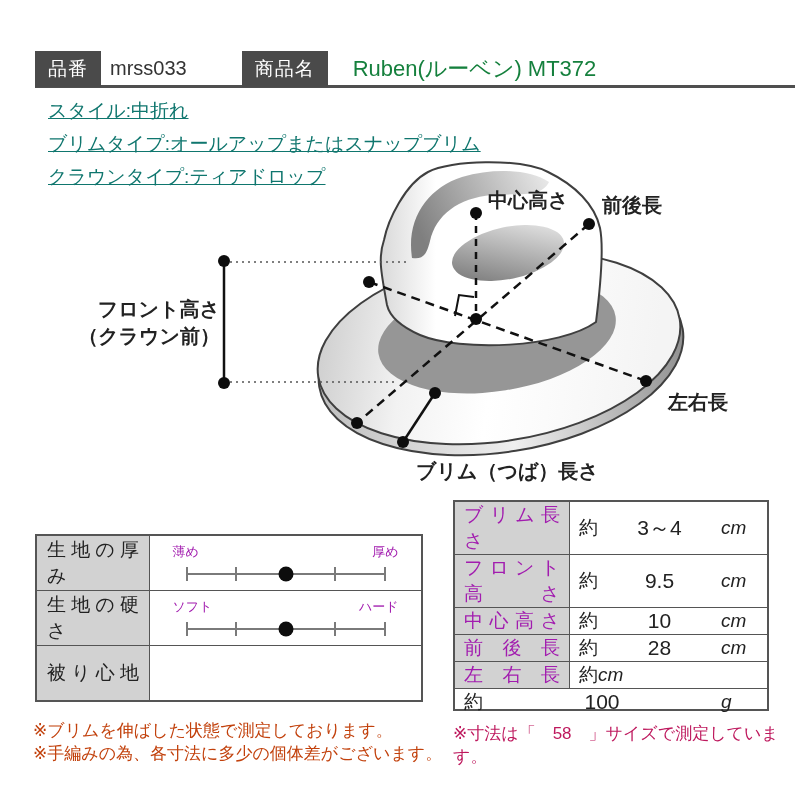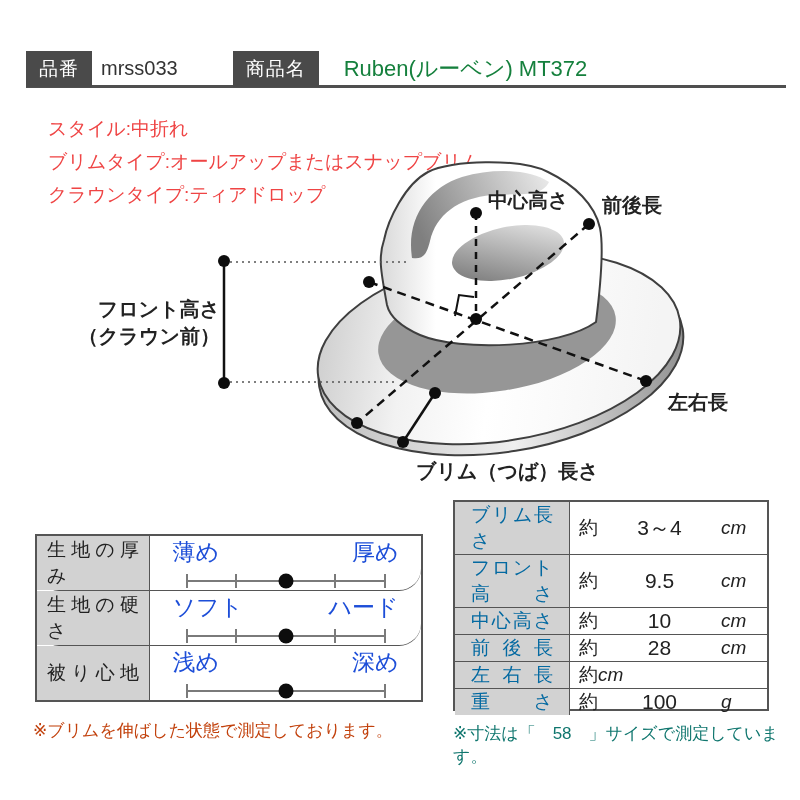--- a/index.html
+++ b/index.html
@@ -12,21 +12,21 @@
     position: relative;
     width: 800px;
     height: 800px;
     background: #fff;
     overflow: hidden;
   }
 
   
   .header {
     position: absolute;
-    left: 26px; top: 52px;
+    left: 35px; top: 52px;
     width: 760px; height: 36px;
     display: flex;
     align-items: center;
     border-bottom: 3px solid #4f4f4f;
   }
   .badge {
     display: inline-flex;
     align-items: center;
     justify-content: center;
     height: 36px;
@@ -37,65 +37,66 @@
     letter-spacing: 1px;
     flex: 0 0 auto;
   }
   .item-no-value { margin-left: 9px; font-size: 20px; color: #333; }
   .badge-2 { margin-left: 55px; }
   .product-name-value { margin-left: 25px; font-size: 22px; color: #15803d; }
 
   
   .specs {
     position: absolute;
-    left: 48px; top: 112px;
+    left: 48px; top: 94px;
     font-size: 19px;
     line-height: 33px;
-    color: #ef4444;
+    color: #0f766e;
+    text-decoration: underline;
   }
 
   
   .diagram-svg { position: absolute; left: 0; top: 155px; }
   .dlabel {
     font-family: "Liberation Sans", "DejaVu Sans", sans-serif;
     font-weight: bold;
     font-size: 20px;
     fill: #222;
   }
 
   
   .attr-table {
     position: absolute;
     left: 35px; top: 534px;
     width: 388px; height: 168px;
     border: 2.5px solid #555;
     display: flex;
     flex-direction: column;
   }
-  .attr-row { flex: 1 1 0; display: flex; border-bottom: 1.5px solid #555; border-radius: 22px; }
+  .attr-row { flex: 1 1 0; display: flex; border-bottom: 1.5px solid #555; }
   .attr-row:last-child { border-bottom: none; }
   .attr-label-cell {
     width: 113px;
     flex: 0 0 113px;
     background: #d2d2d2;
     border-right: 1.5px solid #555;
     display: flex;
     align-items: center;
     padding: 0 10px;
     font-size: 19px;
     color: #222;
   }
   .jlabel { width: 100%; text-align: justify; text-align-last: justify; }
   .slider-cell { flex: 1 1 auto; display: flex; align-items: center; justify-content: center; }
   .slider-inner { width: 226px; }
   .slider-labels {
     display: flex;
     justify-content: space-between;
-    font-size: 23px;
-    color: #1d4ed8;
+    font-size: 13px;
+    color: #a21caf;
     margin-bottom: 4px;
   }
   .slider-track {
     position: relative;
     height: 18px;
     margin: 0 14px;
   }
   .slider-track::before {
     content: "";
     position: absolute;
@@ -134,23 +135,23 @@
     flex-direction: column;
   }
   .size-row { flex: 1 1 0; display: flex; border-bottom: 1.5px solid #555; }
   .size-row:last-child { border-bottom: none; }
   .size-label-cell {
     flex: 0 0 115px;
     background: #d2d2d2;
     border-right: 1.5px solid #555;
     display: flex;
     align-items: center;
-    padding: 0 16px;
-    font-size: 19px;
-    color: #0369a1;
+    padding: 0 9px;
+    font-size: 19px;
+    color: #a21caf;
   }
   .size-value-cell {
     flex: 1 1 auto;
     display: flex;
     align-items: center;
     font-size: 19px;
     color: #222;
   }
   .size-prefix { flex: 0 0 auto; padding-left: 9px; }
   .size-value { flex: 1 1 auto; text-align: center; font-size: 21px; }
@@ -161,21 +162,21 @@
     position: absolute;
     left: 33px; top: 719px;
     font-size: 17px;
     line-height: 23px;
     color: #c2410c;
   }
   .note-right {
     position: absolute;
     left: 453px; top: 722px;
     font-size: 17px;
-    color: #0f766e;
+    color: #be185d;
   }
 </style>
 </head>
 <body>
 
 <div id="page">
 
   <div class="header">
     <span class="badge">品番</span>
     <span class="item-no-value">mrss033</span>
@@ -310,33 +311,20 @@
             <span class="slider-dot" style="left: 50%;"></span>
           </div>
         </div>
       </div>
     </div>
 
     <div class="attr-row">
       <div class="attr-label-cell">
         <div class="jlabel">被り心地</div>
       </div>
-      <div class="slider-cell">
-        <div class="slider-inner">
-          <div class="slider-labels">
-            <span>浅め</span>
-            <span>深め</span>
-          </div>
-          <div class="slider-track no-quarter">
-            <span class="tick t0"></span>
-            <span class="tick t100"></span>
-            <span class="slider-dot" style="left: 50%;"></span>
-          </div>
-        </div>
-      </div>
     </div>
 
   </div>
 
   <div class="size-table">
 
     <div class="size-row">
       <div class="size-label-cell">
         <div class="jlabel">ブリム長さ</div>
       </div>
@@ -384,30 +372,28 @@
       <div class="size-label-cell">
         <div class="jlabel">左右長</div>
       </div>
       <div class="size-value-cell">
         <span class="size-prefix">約</span>
         <span class="size-unit">cm</span>
       </div>
     </div>
 
     <div class="size-row">
-      <div class="size-label-cell">
-        <div class="jlabel">重さ</div>
-      </div>
       <div class="size-value-cell">
         <span class="size-prefix">約</span>
         <span class="size-value">100</span>
         <span class="size-unit">g</span>
       </div>
     </div>
 
   </div>
 
   <div class="notes-left">
     <div>※ブリムを伸ばした状態で測定しております。</div>
+    <div>※手編みの為、各寸法に多少の個体差がございます。</div>
   </div>
   <div class="note-right">※寸法は「　58　」サイズで測定しています。</div>
 
 </div>
 
 </body></html>

